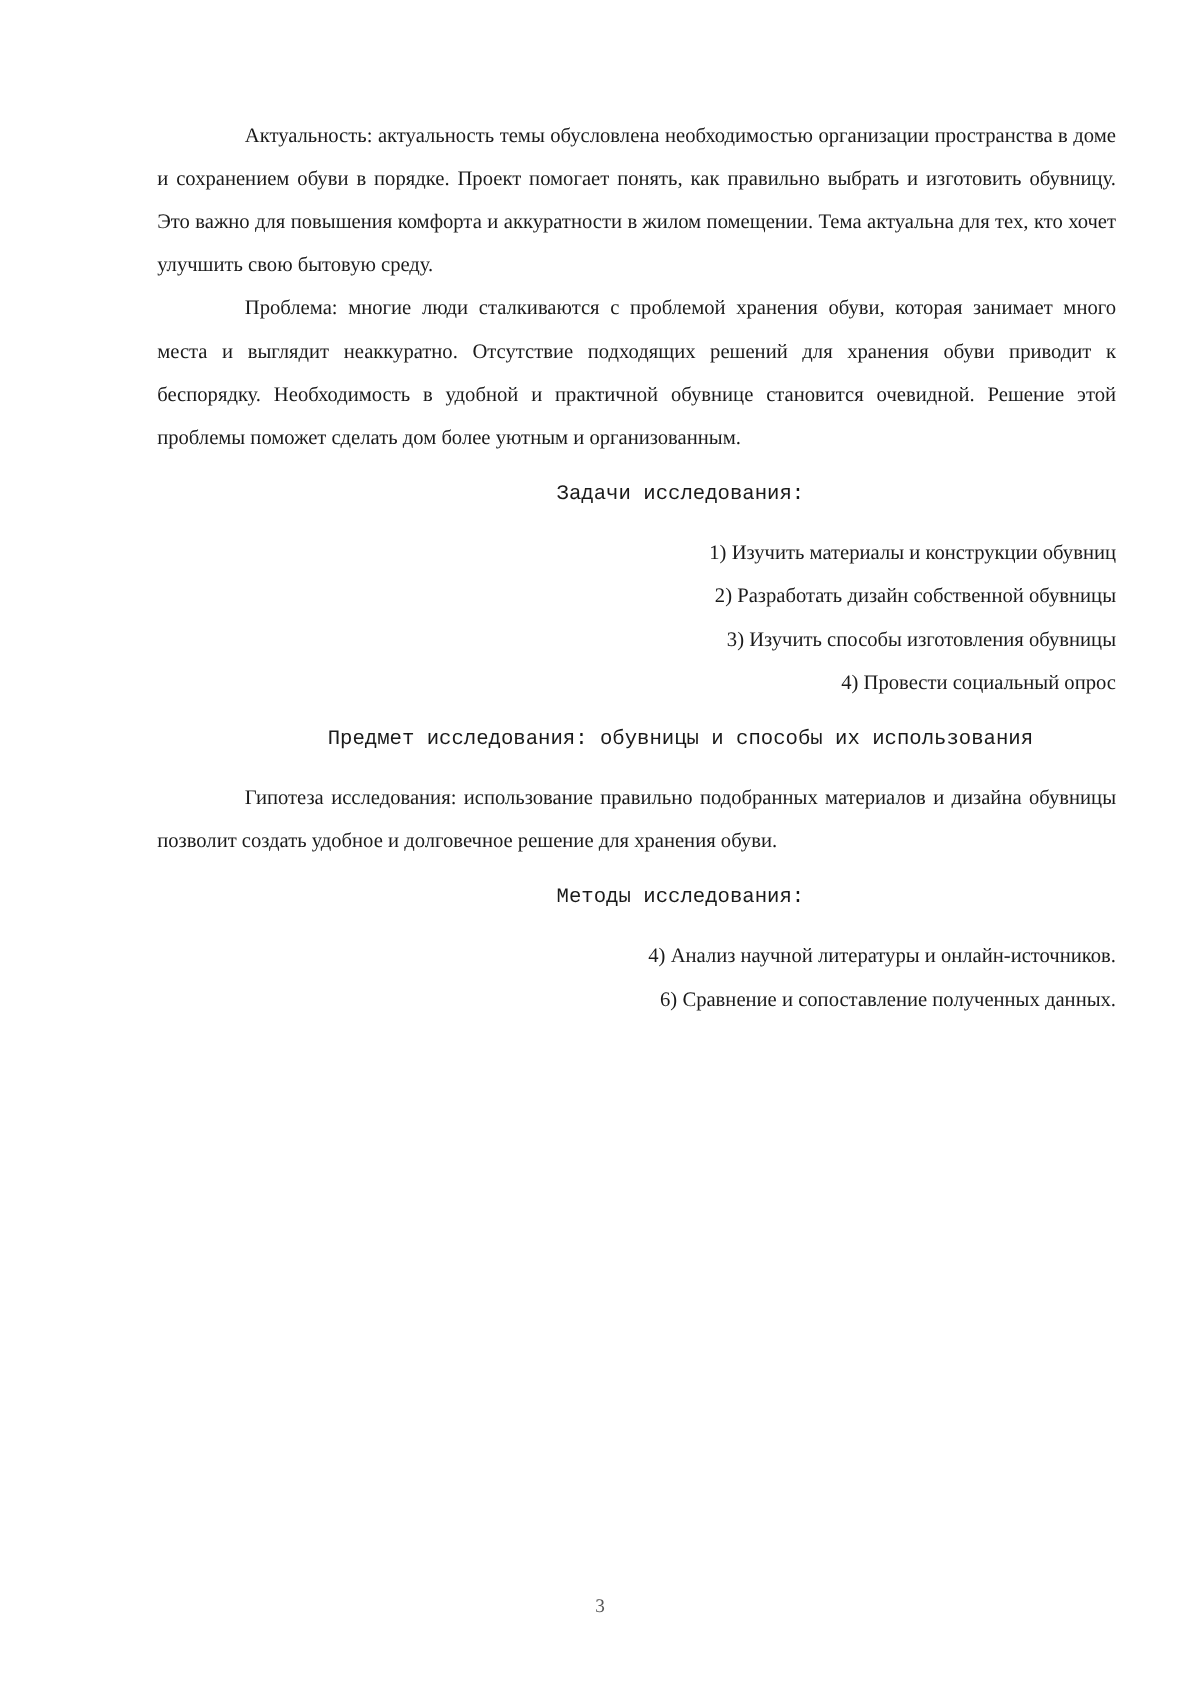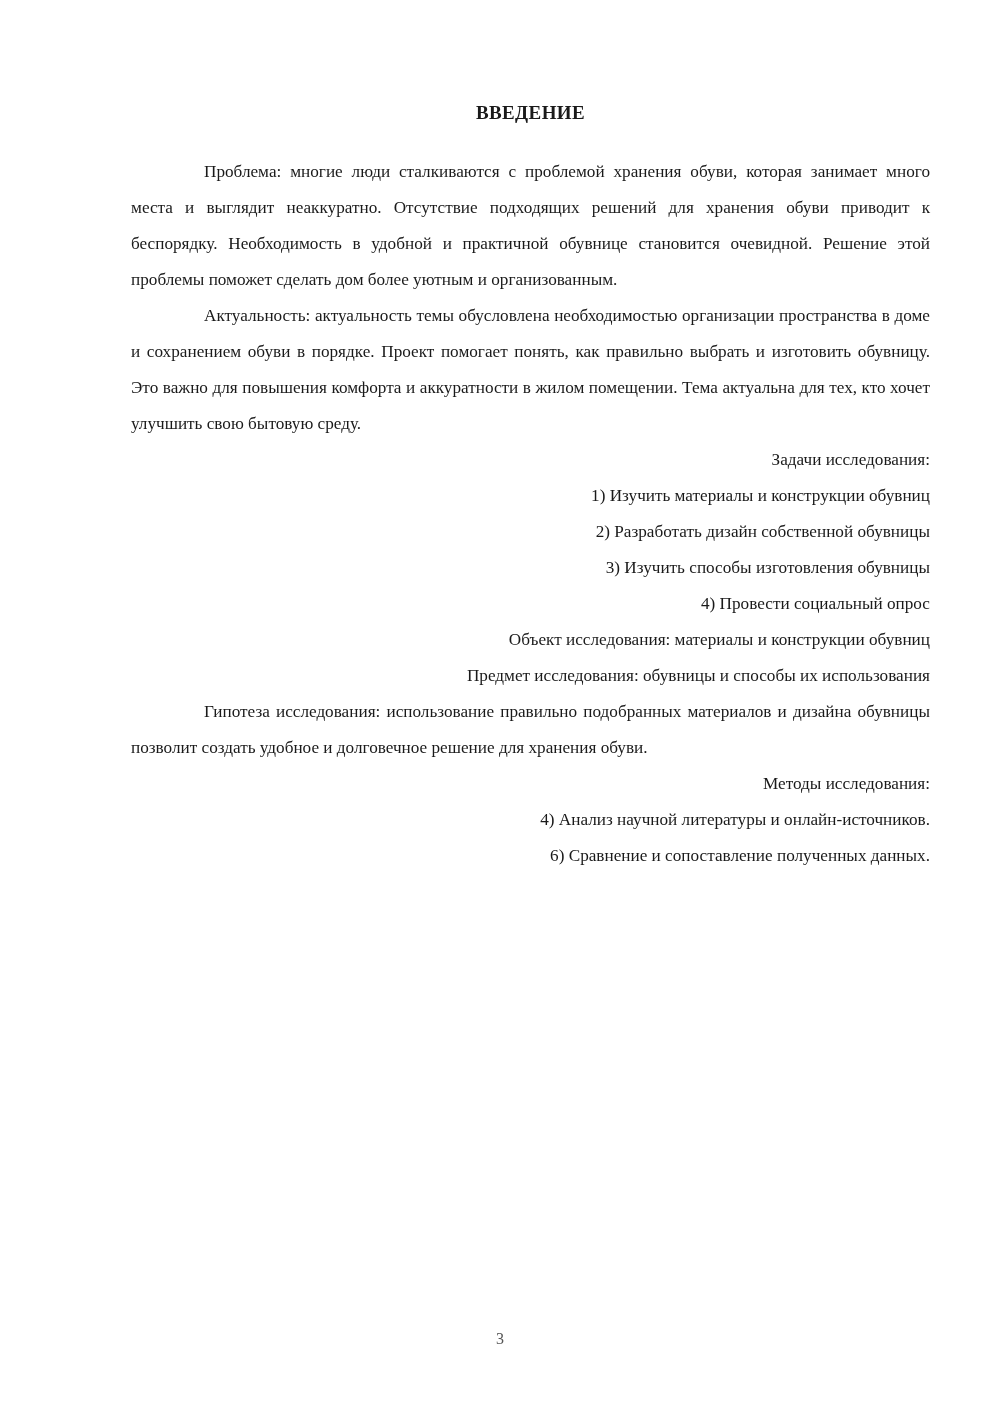--- a/index.html
+++ b/index.html
@@ -36,24 +36,25 @@
     line-height: 36px;
     text-align: justify;
     text-justify: inter-word;
     text-indent: 73px;
     margin: 0;
     hyphens: none;
   }
   .para-single {
     font-size: 17.2px;
     line-height: 36px;
-    text-align: right;
+    text-align: center;
     text-indent: 73px;
-    margin: 0;
+    margin: 12px;
     white-space: nowrap;
+    font-family: Liberation Mono, monospace;
   }
   .list-item {
     font-size: 17.2px;
     line-height: 36px;
     text-align: right;
     text-indent: 0;
     margin: 0;
     padding-left: 41px;
     white-space: nowrap;
   }
@@ -69,35 +70,33 @@
     font-family: "Liberation Serif", "DejaVu Serif", serif;
   }
 </style>
 </head>
 <body>
 
 <div class="page">
 
   <div class="content">
 
-    <h1 class="doc-title">ВВЕДЕНИЕ</h1>
+
+    <p class="para">Актуальность: актуальность темы обусловлена необходимостью организации пространства в доме и сохранением обуви в порядке. Проект помогает понять, как правильно выбрать и изготовить обувницу. Это важно для повышения комфорта и аккуратности в жилом помещении. Тема актуальна для тех, кто хочет улучшить свою бытовую среду.</p>
 
     <p class="para">Проблема: многие люди сталкиваются с проблемой хранения обуви, которая занимает много места и выглядит неаккуратно. Отсутствие подходящих решений для хранения обуви приводит к беспорядку. Необходимость в удобной и практичной обувнице становится очевидной. Решение этой проблемы поможет сделать дом более уютным и организованным.</p>
-
-    <p class="para">Актуальность: актуальность темы обусловлена необходимостью организации пространства в доме и сохранением обуви в порядке. Проект помогает понять, как правильно выбрать и изготовить обувницу. Это важно для повышения комфорта и аккуратности в жилом помещении. Тема актуальна для тех, кто хочет улучшить свою бытовую среду.</p>
 
 
     <p class="para-single">Задачи исследования:</p>
 
     <p class="list-item">1) Изучить материалы и конструкции обувниц</p>
     <p class="list-item">2) Разработать дизайн собственной обувницы</p>
     <p class="list-item">3) Изучить способы изготовления обувницы</p>
     <p class="list-item">4) Провести социальный опрос</p>
 
-    <p class="para-single">Объект исследования: материалы и конструкции обувниц</p>
 
     <p class="para-single">Предмет исследования: обувницы и способы их использования</p>
 
     <p class="para">Гипотеза исследования: использование правильно подобранных материалов и дизайна обувницы позволит создать удобное и долговечное решение для хранения обуви.</p>
 
     <p class="para-single">Методы исследования:</p>
 
     <p class="list-item">4) Анализ научной литературы и онлайн-источников.</p>
     <p class="list-item">6) Сравнение и сопоставление полученных данных.</p>
 

